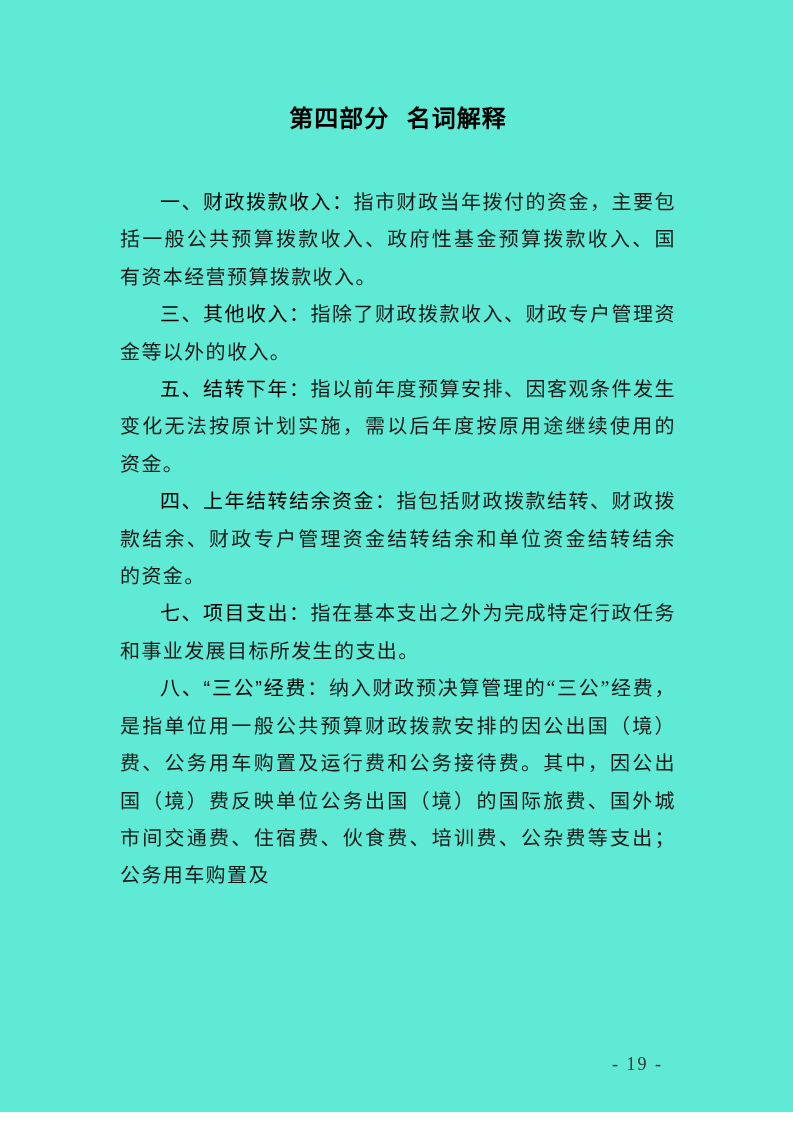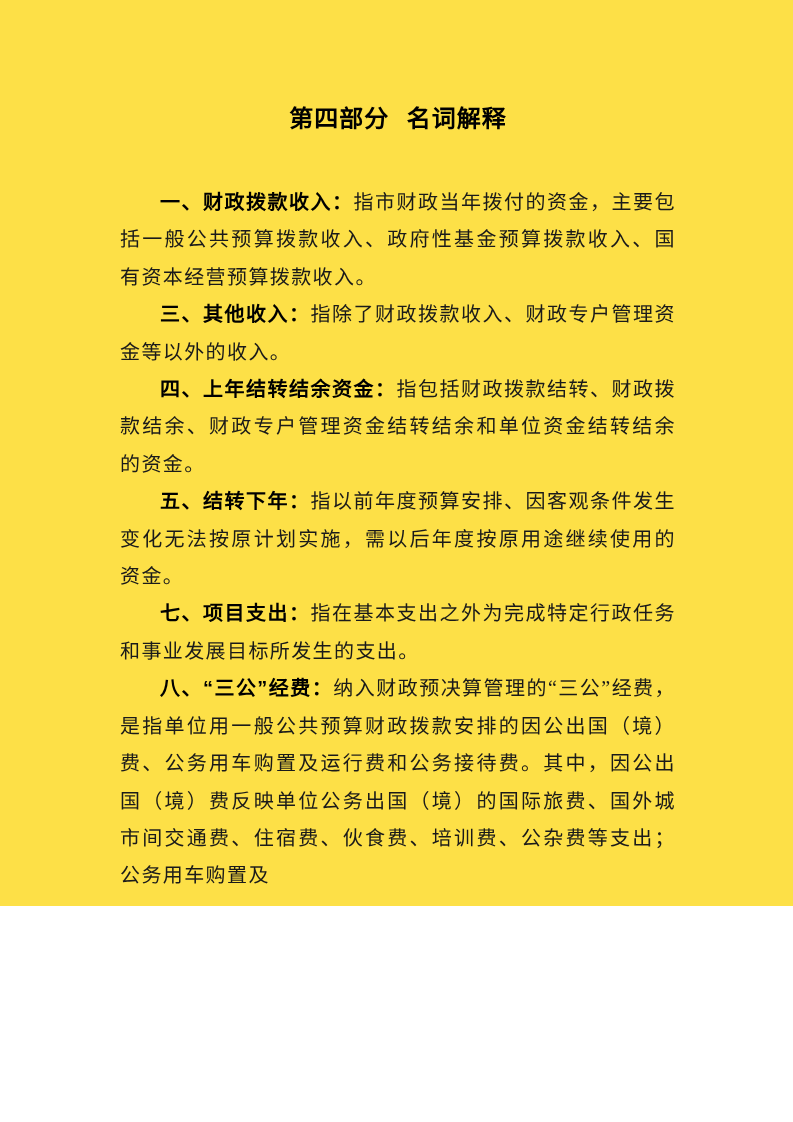--- a/index.html
+++ b/index.html
@@ -10,22 +10,22 @@
   }
   body {
     width: 793px;
     height: 1122px;
     font-family: "Liberation Serif", "DejaVu Serif", serif;
     color: #1a1a1a;
   }
   .page {
     position: relative;
     width: 793px;
-    height: 906px;
-    background: #fde047;
+    height: 1112px;
+    background: #5eead4;
     box-sizing: border-box;
     padding: 0 117px 0 120px;
     overflow: hidden;
   }
   .doc-title {
     margin: 0;
     padding-top: 102px;
     font-family: "Liberation Sans", "DejaVu Sans", sans-serif;
     font-size: 24px;
     line-height: 34px;
@@ -43,21 +43,21 @@
     text-align: justify;
     text-justify: inter-character;
   }
   .para {
     margin: 0;
     padding: 0;
     text-indent: 2em;
   }
   .para .term {
     font-family: "Liberation Sans", "DejaVu Sans", sans-serif;
-    font-weight: bold;
+    font-weight: normal;
     color: #000000;
   }
   .page-footer {
     position: absolute;
     top: 1030px;
     left: 612px;
     font-size: 18px;
     letter-spacing: 2px;
     color: #333333;
     font-family: "Liberation Serif", "DejaVu Serif", serif;
@@ -71,23 +71,23 @@
 
   <h1 class="doc-title">第四部分 名词解释</h1>
 
   <div class="content">
 
     <p class="para"><span class="term">一、财政拨款收入：</span><span>指市财政当年拨付的资金，主要包括一般公共预算拨款收入、政府性基金预算拨款收入、国有资本经营预算拨款收入。</span></p>
 
 
     <p class="para"><span class="term">三、其他收入：</span><span>指除了财政拨款收入、财政专户管理资金等以外的收入。</span></p>
 
+    <p class="para"><span class="term">五、结转下年：</span><span>指以前年度预算安排、因客观条件发生变化无法按原计划实施，需以后年度按原用途继续使用的资金。</span></p>
+
     <p class="para"><span class="term">四、上年结转结余资金：</span><span>指包括财政拨款结转、财政拨款结余、财政专户管理资金结转结余和单位资金结转结余的资金。</span></p>
-
-    <p class="para"><span class="term">五、结转下年：</span><span>指以前年度预算安排、因客观条件发生变化无法按原计划实施，需以后年度按原用途继续使用的资金。</span></p>
 
 
     <p class="para"><span class="term">七、项目支出：</span><span>指在基本支出之外为完成特定行政任务和事业发展目标所发生的支出。</span></p>
 
     <p class="para"><span class="term">八、“三公”经费：</span><span>纳入财政预决算管理的“三公”经费，是指单位用一般公共预算财政拨款安排的因公出国（境）费、公务用车购置及运行费和公务接待费。其中，因公出国（境）费反映单位公务出国（境）的国际旅费、国外城市间交通费、住宿费、伙食费、培训费、公杂费等支出；公务用车购置及</span></p>
 
   </div>
 
   <div class="page-footer">- 19 -</div>
 

